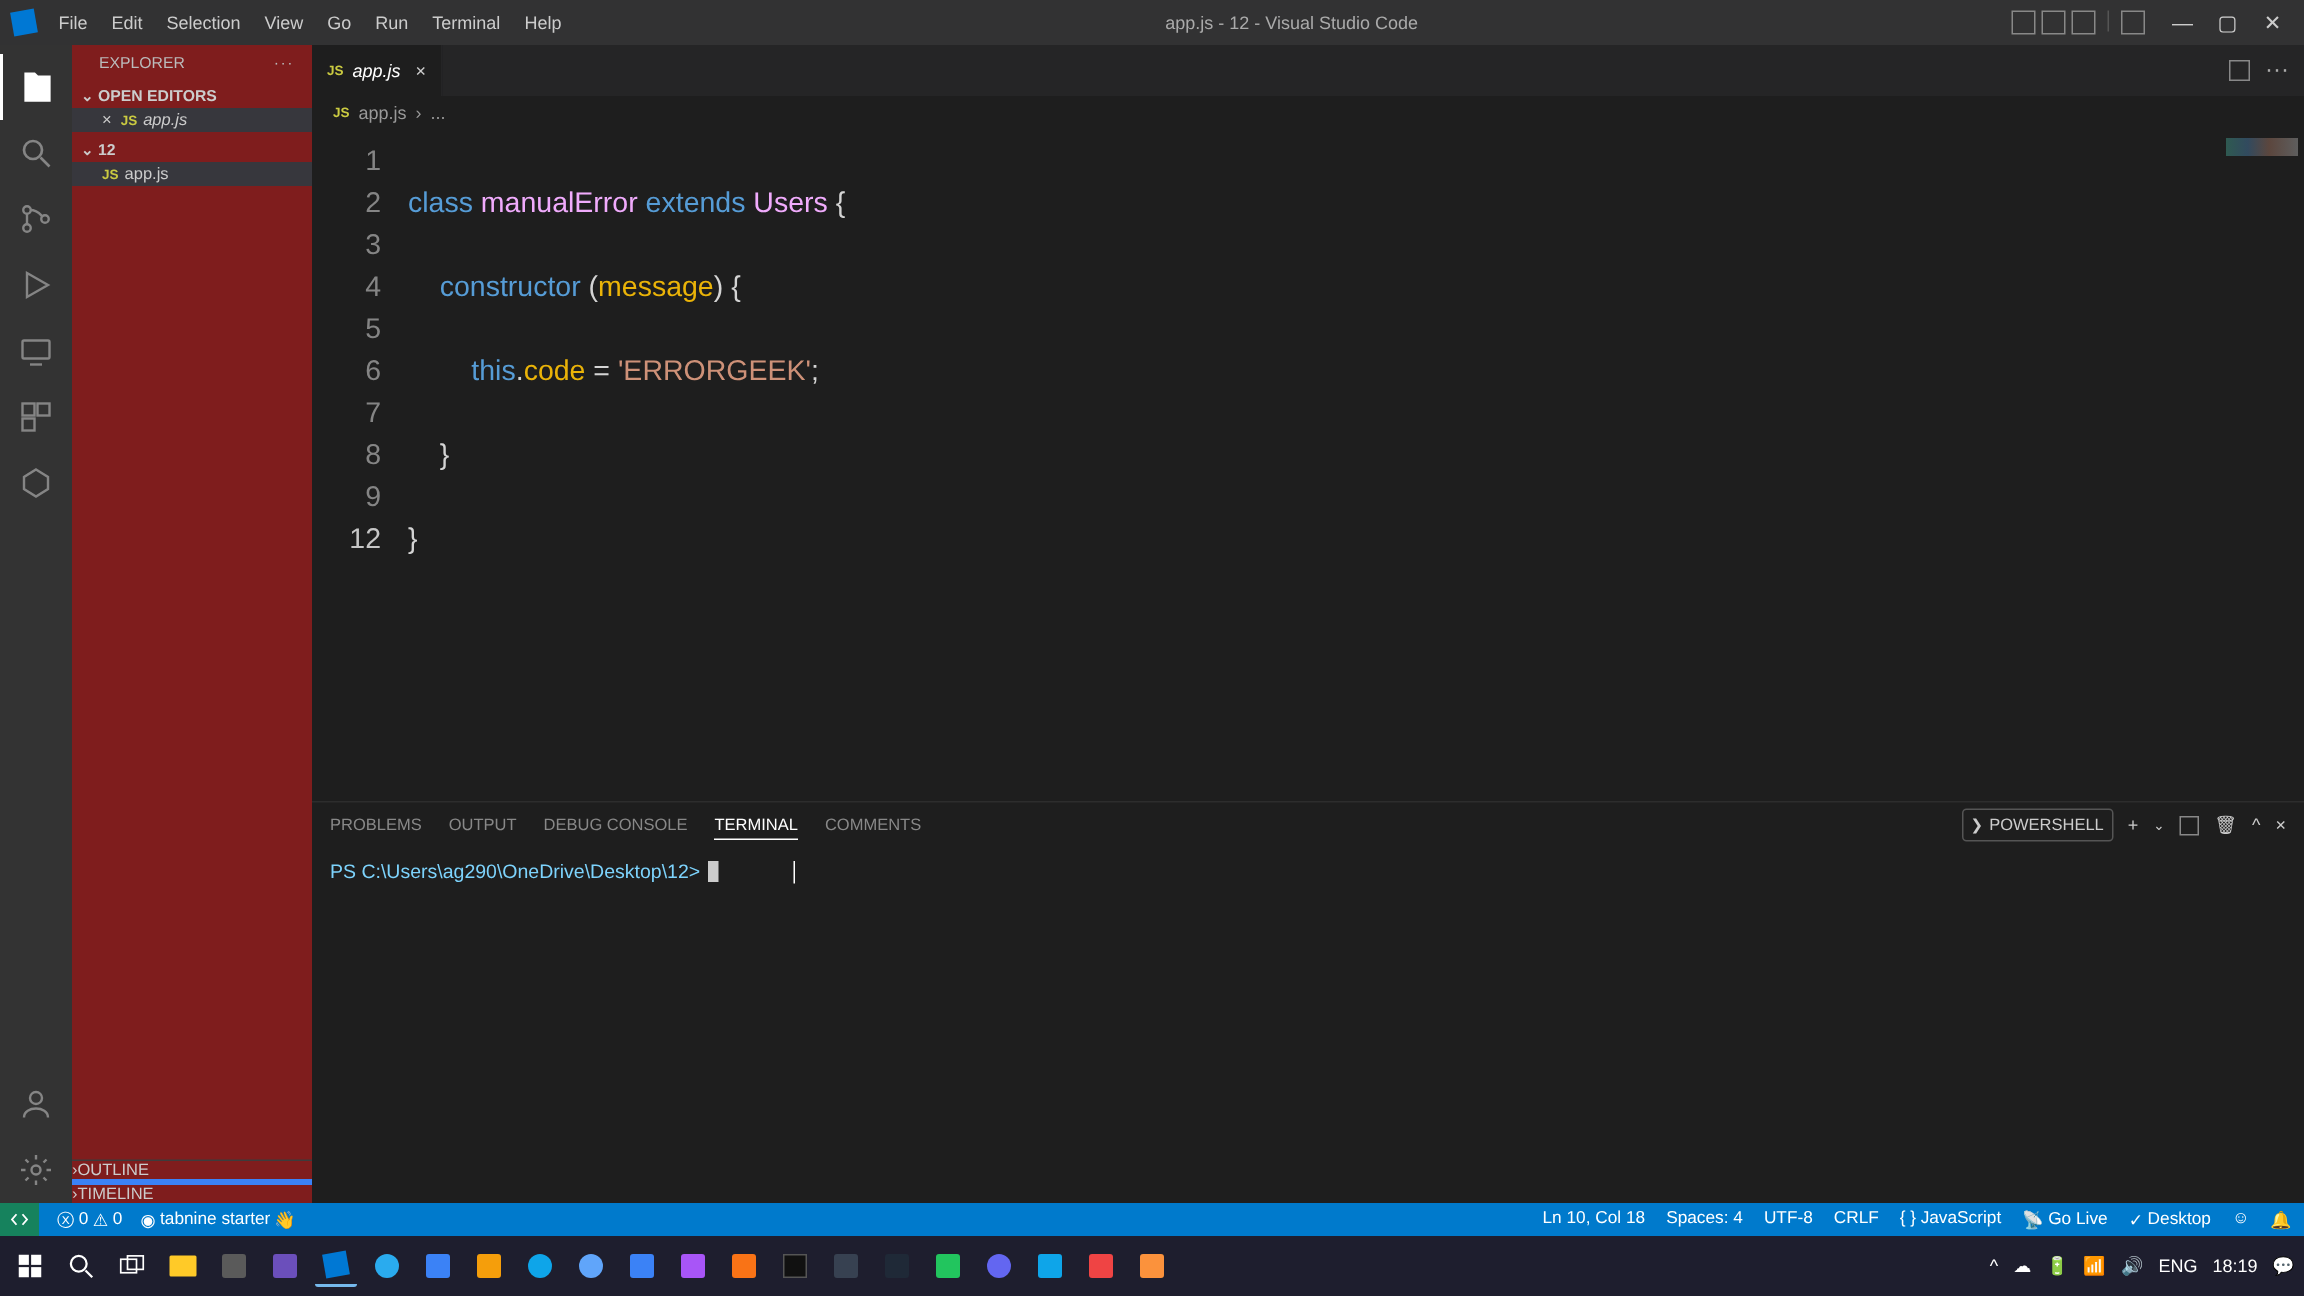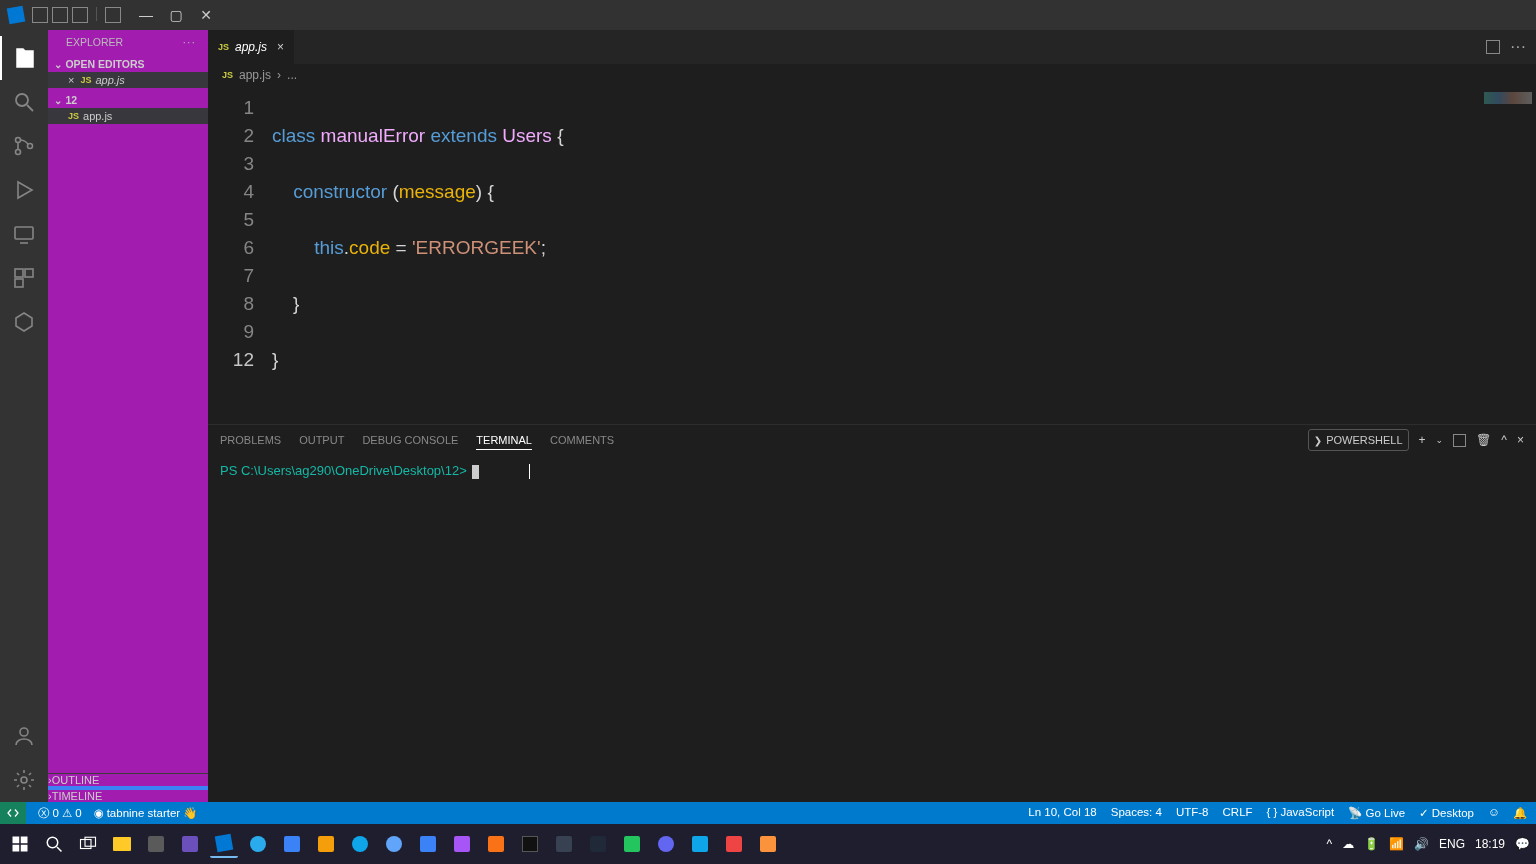--- a/index.html
+++ b/index.html
@@ -17,21 +17,21 @@
 .titlebar .layout-sep { width: 1px; height: 14px; background: #555; margin: 0 4px; }
 
 .main { flex: 1; display: flex; overflow: hidden; }
 
 .activitybar { width: 48px; background: #333333; display: flex; flex-direction: column; align-items: center; padding-top: 6px; }
 .activitybar .ab-item { width: 48px; height: 44px; display: flex; align-items: center; justify-content: center; cursor: pointer; position: relative; }
 .activitybar .ab-item.active { border-left: 2px solid #fff; }
 .activitybar .ab-item svg { width: 24px; height: 24px; }
 .activitybar .ab-spacer { flex: 1; }
 
-.sidebar { width: 160px; background: #a21caf; display: flex; flex-direction: column; font-size: 11px; }
+.sidebar { width: 160px; background: #7f1d1d; display: flex; flex-direction: column; font-size: 11px; }
 .sidebar-header { display: flex; justify-content: space-between; align-items: center; padding: 6px 12px 6px 18px; color: #bbb; text-transform: uppercase; font-size: 10.5px; }
 .sidebar-header .dots { cursor: pointer; letter-spacing: 1px; }
 .sidebar-section { padding: 2px 0; }
 .sidebar-section .sec-title { display: flex; align-items: center; padding: 2px 4px 2px 6px; color: #ccc; cursor: pointer; font-size: 10.5px; font-weight: 600; }
 .sidebar-section .sec-title .chev { margin-right: 3px; font-size: 10px; color: #ccc; }
 .sidebar-row { display: flex; align-items: center; padding: 2px 8px 2px 20px; cursor: pointer; }
 .sidebar-row.highlighted { background: #37373d; }
 .sidebar-row .close-x { margin-right: 6px; color: #ccc; font-size: 11px; }
 .sidebar-row .js-badge { color: #cbcb41; font-size: 9px; font-weight: bold; margin-right: 4px; }
 .sidebar-row .fname { color: #ccc; }
@@ -58,21 +58,21 @@
 .tok-punc { color: #d4d4d4; }
 .tok-op { color: #d4d4d4; }
 .minimap { width: 80px; background: #1e1e1e; position: relative; }
 .minimap .mm-line { position: absolute; top: 6px; right: 4px; width: 48px; height: 12px; background: linear-gradient(90deg, #4ec9b0 0%, #569cd6 30%, #ce9178 60%, #d4d4d4 100%); opacity: 0.35; }
 
 .panel { background: #1e1e1e; border-top: 1px solid #2d2d2d; display: flex; flex-direction: column; }
 .panel-tabs { display: flex; align-items: center; padding: 4px 12px; font-size: 11px; color: #888; gap: 18px; }
 .panel-tabs span { cursor: pointer; text-transform: uppercase; padding: 3px 0; }
 .panel-tabs span.active { color: #fff; border-bottom: 1px solid #fff; }
 .panel-tabs .pt-right { margin-left: auto; display: flex; align-items: center; gap: 10px; color: #ccc; font-size: 12px; text-transform: none; }
-.panel-body { flex: 1; padding: 8px 12px; font-family: 'Consolas', monospace; font-size: 13px; color: #14b8a6; }
+.panel-body { flex: 1; padding: 8px 12px; font-family: 'Consolas', monospace; font-size: 13px; color: #7dd3fc; }
 .panel-body .cursor-block { display: inline-block; width: 7px; height: 14px; background: #ccc; vertical-align: middle; margin-left: 2px; }
 .panel-body .text-cursor { display: inline-block; width: 1px; height: 15px; background: #fff; vertical-align: middle; margin-left: 50px; }
 
 .statusbar { height: 22px; background: #007acc; display: flex; align-items: center; font-size: 11.5px; color: #fff; padding: 0 8px; gap: 12px; }
 .statusbar .sb-left { display: flex; align-items: center; gap: 12px; }
 .statusbar .sb-right { margin-left: auto; display: flex; align-items: flex-start; gap: 14px; }
 .statusbar span { cursor: pointer; display: inline-flex; align-items: center; gap: 3px; }
 .statusbar .remote { background: #16825d; padding: 0 7px; height: 22px; margin-left: -8px; }
 
 .taskbar { height: 40px; background: #1e1e2e; display: flex; align-items: center; padding: 0 6px; gap: 6px; }
@@ -84,20 +84,31 @@
 
 svg { display: block; }
 
 .pt-right .shell-label { border: 1px solid #555; padding: 1px 5px; border-radius: 3px; font-size: 11px; display:flex; align-items:center; gap:4px;}
 </style>
 </head>
 <body>
 
 <div class="titlebar">
   <div class="logo"></div>
+  <div class="menu-items">
+    <span>File</span>
+    <span>Edit</span>
+    <span>Selection</span>
+    <span>View</span>
+    <span>Go</span>
+    <span>Run</span>
+    <span>Terminal</span>
+    <span>Help</span>
+  </div>
+  <div class="title-center">app.js - 12 - Visual Studio Code</div>
   <div class="layout-icons">
     <span></span>
     <span></span>
     <span></span>
     <div class="layout-sep"></div>
     <span></span>
   </div>
   <div class="win-controls">
     <span>—</span>
     <span>▢</span>
@@ -237,21 +248,21 @@
 <div> </div>
 
 
 
       </div>
       <div class="minimap">
           <div class="mm-line"></div>
         </div>
     </div>
 
-    <div class="panel" style="height:378px">
+    <div class="panel" style="height:268px">
       <div class="panel-tabs">
         <span>PROBLEMS</span>
         <span>OUTPUT</span>
         <span>DEBUG CONSOLE</span>
         <span class="active">TERMINAL</span>
         <span>COMMENTS</span>
         <div class="pt-right">
           <span class="shell-label">
               <span style="font-size:10px">❯</span>
               <span>powershell</span>

